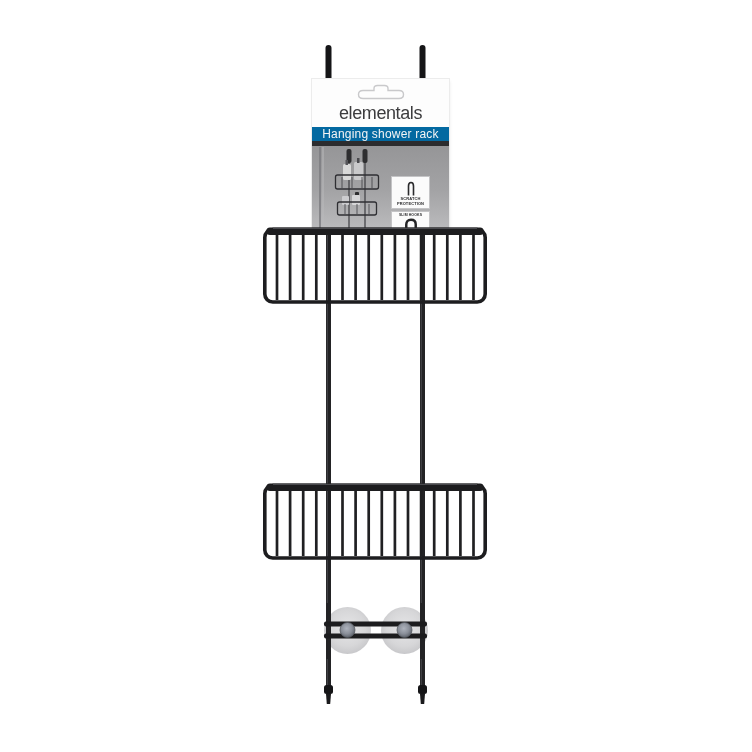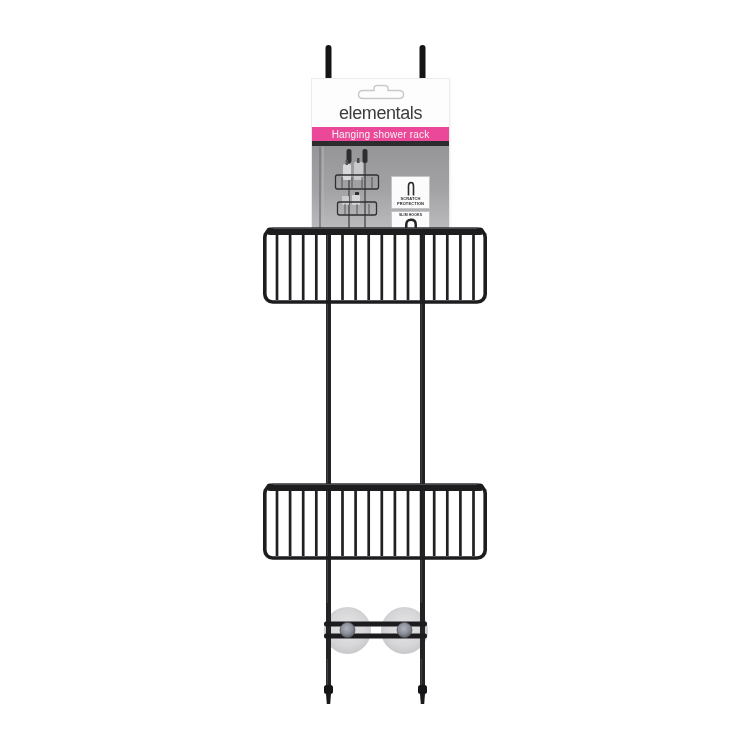--- a/index.html
+++ b/index.html
@@ -16,22 +16,22 @@
     background:#fdfdfd;box-shadow:0 0 0 1px #ececec, 1px 2px 3px rgba(0,0,0,.08);
     z-index:2;display:flex;flex-direction:column;
   }
   .euroslot-wrap{height:21px;display:flex;justify-content:center;align-items:flex-end;}
   .brand{
     height:15px;display:flex;align-items:center;justify-content:center;
     font-size:18px;line-height:15px;color:#3c3c3e;letter-spacing:-.4px;font-weight:400;
     padding-top:6px;padding-bottom:6px;
   }
   .title-bar{
-    height:14px;background:#ec4899;color:#f4f4f4;display:flex;align-items:center;justify-content:center;
-    font-size:10px;letter-spacing:.2px;
+    height:14px;background:#0369a1;color:#f4f4f4;display:flex;align-items:center;justify-content:center;
+    font-size:12px;letter-spacing:.2px;
   }
   .photo{
     position:relative;flex:1;overflow:hidden;
     background:linear-gradient(180deg,#949496 0%,#a3a3a5 55%,#bcbcbe 100%);
   }
   .photo-topband{position:absolute;left:0;top:0;width:100%;height:5px;background:#2c2c2e;}
   .feature-box{
     position:absolute;width:39px;background:#fbfbfb;border:1px solid #c4c4c6;box-sizing:border-box;
     display:flex;flex-direction:column;align-items:center;justify-content:center;
   }

